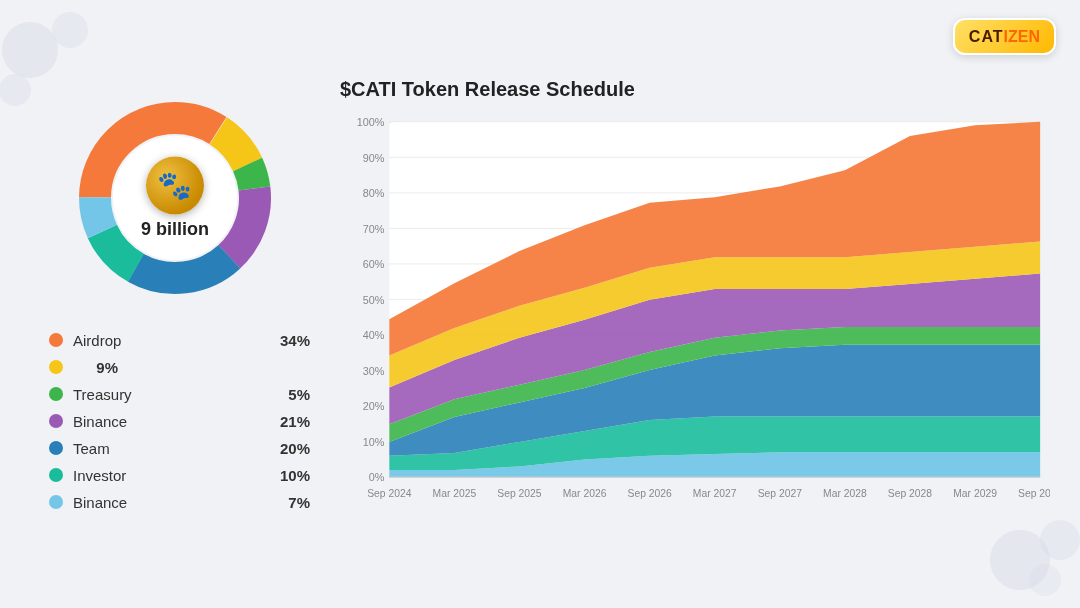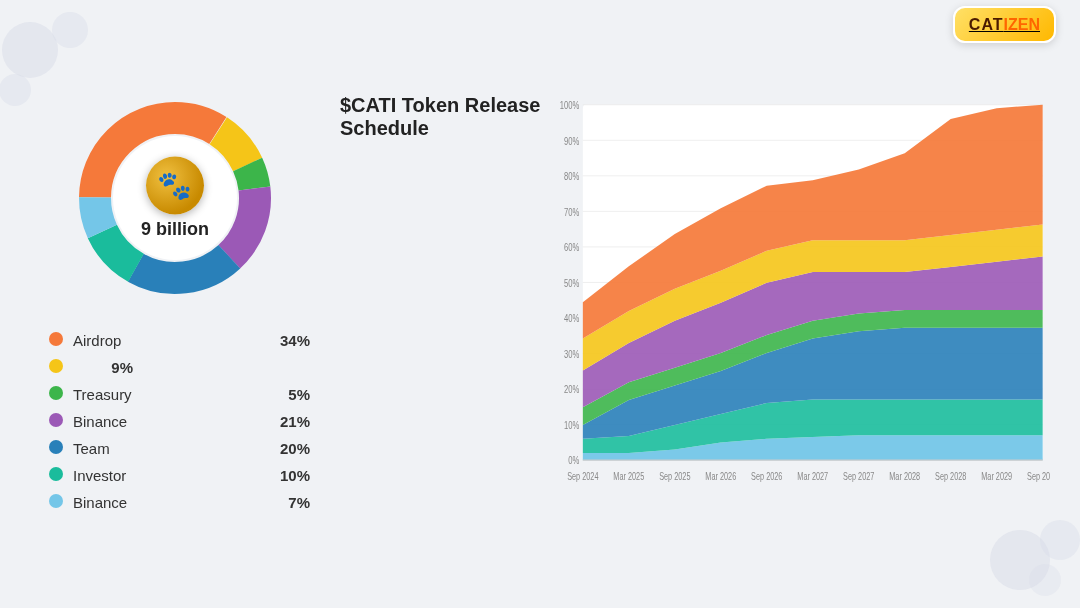--- a/index.html
+++ b/index.html
@@ -80,21 +80,21 @@
     }
 
     
     .legend {
       width: 100%;
       padding: 0 10px;
     }
 
     .legend-item {
       display: flex;
-      align-items: flex-start;
+      align-items: center;
       margin-bottom: 10px;
       padding-left: 9px;
     }
 
     .legend-dot {
       width: 14px;
       height: 14px;
       border-radius: 50%;
       margin-right: 10px;
       flex-shrink: 0;
@@ -103,45 +103,44 @@
     .legend-name {
       font-size: 15px;
       color: #333;
       flex: 1;
     }
 
     .legend-pct {
       font-size: 15px;
       font-weight: 600;
       color: #333;
-      margin-left: 24px;
+      margin-left: 9px;
       min-width: 36px;
       text-align: right;
     }
 
     
     .right-panel {
       flex: 1;
       display: flex;
-      flex-direction: row;
+      flex-direction: column;
       padding-left: 20px;
     }
 
     .chart-title {
       font-size: 20px;
       font-weight: 600;
       color: #222;
       margin-bottom: 10px;
     }
 
     .logo-area {
       position: absolute;
-      top: 6px;
+      top: 18px;
       right: 24px;
-      text-decoration: underline;
     }
 
     .logo-badge {
       background: linear-gradient(135deg, #ffe066, #ffb800);
       border-radius: 12px;
       padding: 6px 14px;
       font-size: 18px;
       font-weight: 900;
       color: #7a4a00;
       box-shadow: 0 2px 8px rgba(0,0,0,0.15);

